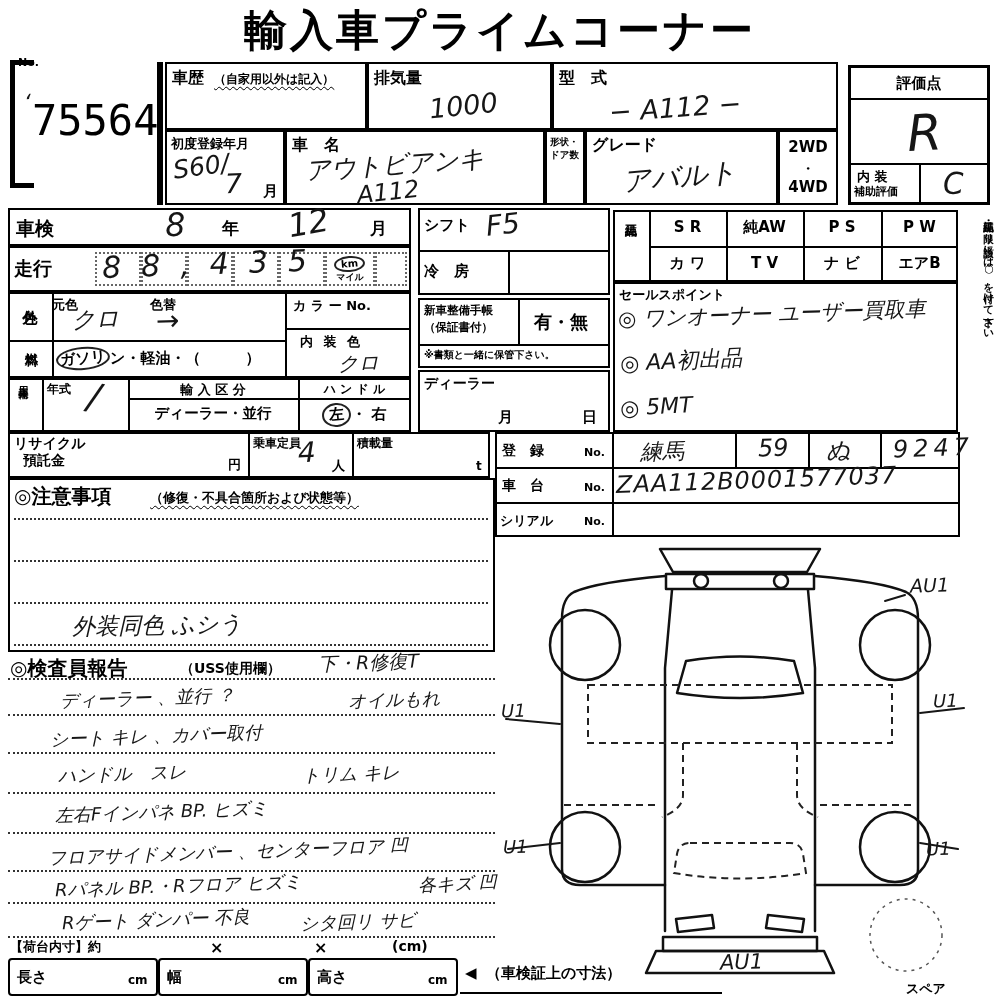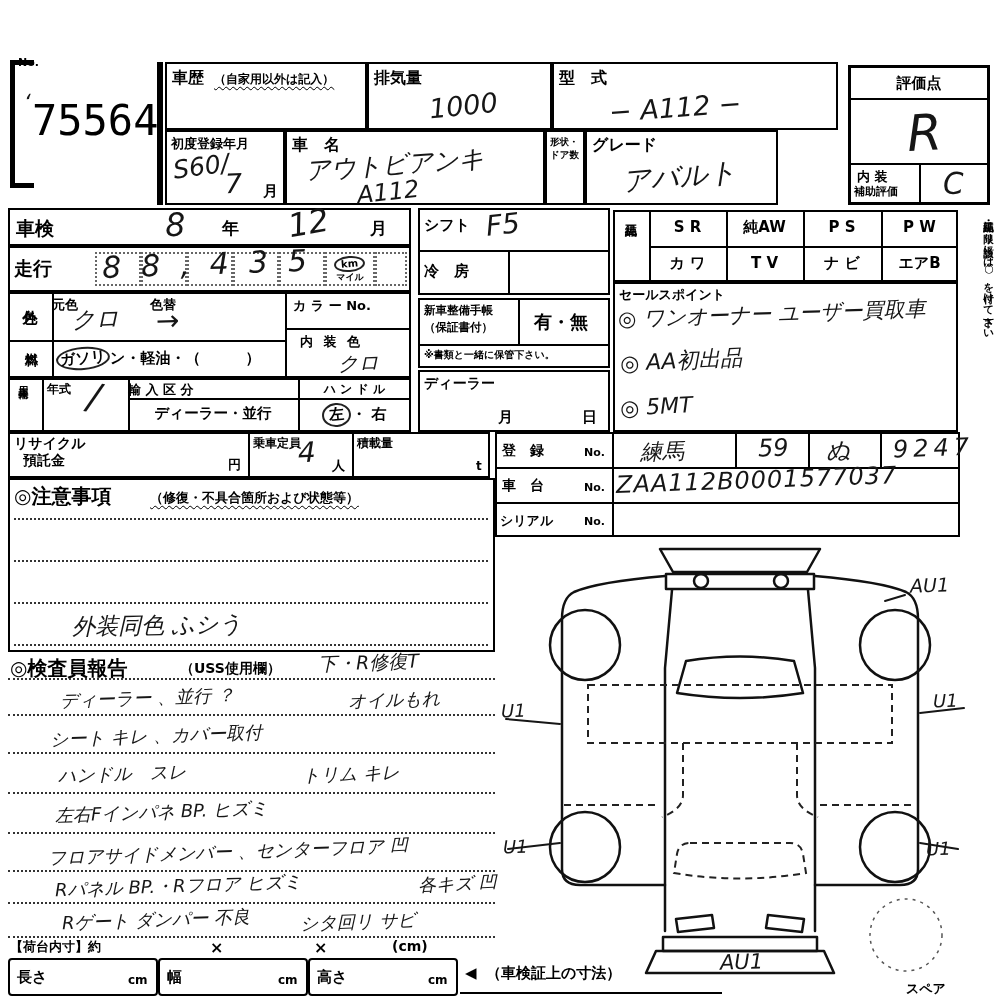--- a/index.html
+++ b/index.html
@@ -17,20 +17,21 @@
   .mcell{position:absolute;border:2px dotted #666;box-sizing:border-box}
   .hcirc{display:inline-block;border:2px solid #222;border-radius:50%;padding:0 5px 1px;transform:rotate(-5deg)}
   .wavy{text-decoration:underline wavy 1px;text-underline-offset:3px}
   svg{position:absolute}
 </style>
 </head>
 <body>
 
 <div class="sheet">
 
+  <div class="lbl" style="left:150px;top:2px;width:700px;text-align:center;font-size:43px;letter-spacing:3px">輸入車プライムコーナー</div>
 
   <div class="hl" style="left:10px;top:60px;width:24px;height:5px"></div>
   <div class="vl" style="left:10px;top:60px;width:5px;height:128px"></div>
   <div class="hl" style="left:10px;top:183px;width:24px;height:5px"></div>
   <div class="lbl" style="left:18px;top:56px;font-size:11px">No.</div>
   <div class="hw" style="left:24px;top:90px;font-size:22px">‘</div>
   <div class="txt" style="left:32px;top:96px;font-size:42px;font-family:'DejaVu Sans Mono',monospace">75564</div>
   <div class="vl" style="left:157px;top:62px;width:6px;height:143px"></div>
 
   <div class="bx" style="left:165px;top:62px;width:202px;height:68px">
@@ -55,20 +56,25 @@
     <span class="lbl" style="left:5px;top:3px;font-size:16px">車　名</span>
     <span class="hw" style="left:18px;top:16px;font-size:25px;transform:rotate(-4deg)">アウトビアンキ</span>
     <span class="hw" style="left:70px;top:46px;font-size:24px;transform:rotate(-6deg)">A112</span>
   </div>
   <div class="bx" style="left:545px;top:130px;width:40px;height:75px">
     <span class="lbl" style="left:3px;top:4px;font-size:9.5px;white-space:normal;width:32px">形状・ドア数</span>
   </div>
   <div class="bx" style="left:585px;top:130px;width:193px;height:75px">
     <span class="lbl" style="left:5px;top:3px;font-size:16px">グレード</span>
     <span class="hw" style="left:35px;top:26px;font-size:28px;transform:rotate(-5deg)">アバルト</span>
+  </div>
+  <div class="bx" style="left:778px;top:130px;width:60px;height:75px">
+    <div class="lbl" style="left:0;top:6px;width:56px;text-align:center;font-size:15px">2WD</div>
+    <div class="lbl" style="left:0;top:28px;width:56px;text-align:center;font-size:13px">・</div>
+    <div class="lbl" style="left:0;top:46px;width:56px;text-align:center;font-size:15px">4WD</div>
   </div>
 
   <div class="bx3" style="left:848px;top:65px;width:142px;height:140px">
     <div class="lbl" style="left:0;top:6px;width:136px;text-align:center;font-size:15px">評価点</div>
     <div class="hl" style="left:0;top:30px;width:136px"></div>
     <div class="hw" style="left:56px;top:36px;font-size:50px;transform:rotate(-3deg)">R</div>
     <div class="hl" style="left:0;top:95px;width:136px"></div>
     <div class="lbl" style="left:6px;top:100px;font-size:13px">内 装</div>
     <div class="lbl" style="left:3px;top:116px;font-size:11px">補助評価</div>
     <div class="vl" style="left:68px;top:95px;height:39px"></div>
@@ -114,21 +120,21 @@
   <span class="hw" style="left:338px;top:350px;font-size:20px">クロ</span>
 
   <div class="bx" style="left:8px;top:378px;width:403px;height:54px"></div>
   <div class="vl" style="left:42px;top:378px;height:54px"></div>
   <div class="vl" style="left:128px;top:378px;height:54px"></div>
   <div class="vl" style="left:298px;top:378px;height:54px"></div>
   <div class="hl" style="left:128px;top:398px;width:283px"></div>
   <div class="lbl vt" style="left:16px;top:381px;font-size:10px;letter-spacing:-1px">輸入車用</div>
   <span class="lbl" style="left:47px;top:381px;font-size:12px">年式</span>
   <span class="hw" style="left:88px;top:376px;font-size:36px;transform:rotate(8deg)">/</span>
-  <div class="lbl" style="left:128px;top:381px;width:170px;text-align:left;font-size:13px">輸 入 区 分</div>
+  <div class="lbl" style="left:128px;top:381px;width:170px;text-align:center;font-size:13px">輸 入 区 分</div>
   <div class="lbl" style="left:128px;top:404px;width:170px;text-align:center;font-size:14.5px">ディーラー・並行</div>
   <div class="lbl" style="left:298px;top:381px;width:113px;text-align:center;font-size:12px">ハ ン ド ル</div>
   <div class="lbl" style="left:302px;top:403px;width:105px;text-align:center;font-size:15px"><span class="hcirc">左</span><span>・</span> <span>右</span></div>
 
   <div class="bx" style="left:8px;top:432px;width:482px;height:46px"></div>
   <div class="vl" style="left:248px;top:432px;height:46px"></div>
   <div class="vl" style="left:352px;top:432px;height:46px"></div>
   <div class="lbl" style="left:14px;top:435px;font-size:14px">リサイクル</div>
   <div class="lbl" style="left:23px;top:452px;font-size:14px">預託金</div>
   <span class="lbl" style="left:228px;top:456px;font-size:13px">円</span>

